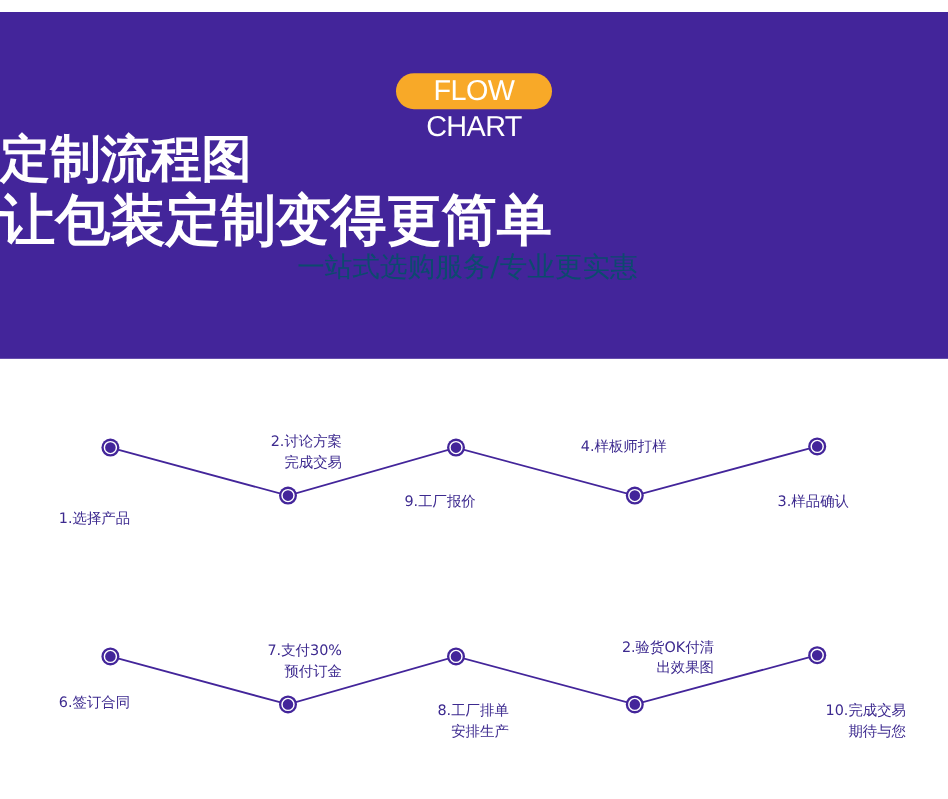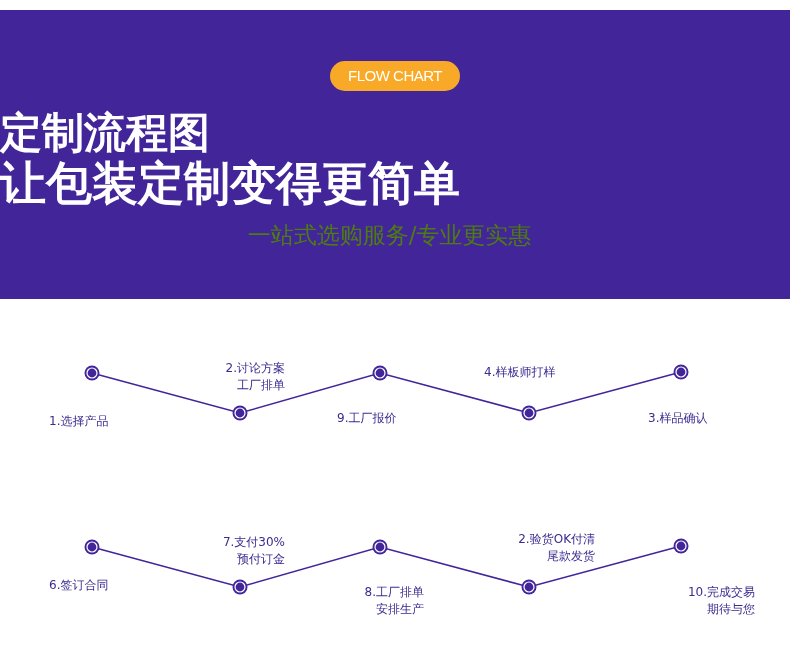--- a/index.html
+++ b/index.html
@@ -1,25 +1,25 @@
 <!DOCTYPE html>
 <html><head>
 <meta charset="utf-8">
 <style>
   html, body { margin: 0; padding: 0; background: #ffffff; }
   body { width: 790px; height: 666px; position: relative; overflow: hidden;
          font-family: "DejaVu Sans", "Liberation Sans", sans-serif; }
   .banner { position: absolute; left: 0; top: 10px; width: 790px; height: 289px; background: #43259a; }
   .badge { position: absolute; left: 330px; top: 61px; width: 130px; height: 30px; border-radius: 15px;
            background: #f8a928; color: #ffffff; font-family: "Liberation Sans", sans-serif;
-           font-size: 15px; line-height: 30px; text-align: center; letter-spacing: -0.5px; }
+           font-size: 24px; line-height: 30px; text-align: center; letter-spacing: -0.5px; }
   .title { position: absolute; left: 0; width: 733px; text-align: left; color: #ffffff; font-weight: bold; }
   .title1 { top: 108px; font-size: 42px; line-height: 50px; }
   .title2 { top: 158px; font-size: 46px; line-height: 50px; }
-  .subtitle { position: absolute; left: 0; top: 220px; width: 779px; text-align: center; color: #4d7c0f;
+  .subtitle { position: absolute; left: 0; top: 208px; width: 779px; text-align: center; color: #0c4a6e;
               font-size: 23px; line-height: 30px; }
   svg.flow { position: absolute; left: 0; top: 0; }
   .label { position: absolute; color: #3d2a8f; font-size: 12px; line-height: 17px; white-space: nowrap; }
   .label.right { text-align: right; }
   .label.left { text-align: left; }
 </style>
 </head>
 <body>
 
 <div class="banner">
@@ -71,26 +71,26 @@
         <circle cx="529" cy="587" r="7.5" fill="#43259a"></circle>
         <circle cx="529" cy="587" r="5" fill="none" stroke="#ffffff" stroke-width="1.2"></circle>
       </g>
     <g>
         <circle cx="681" cy="546" r="7.5" fill="#43259a"></circle>
         <circle cx="681" cy="546" r="5" fill="none" stroke="#ffffff" stroke-width="1.2"></circle>
       </g>
   </g>
 </svg>
 
-<div class="label left" style="left:49px; top:413px;">
+<div class="label left" style="left:49px; top:424px;">
   <div>1.选择产品</div>
 </div>
 <div class="label right" style="right:505px; top:360px;">
   <div>2.讨论方案</div>
-  <div>工厂排单</div>
+  <div>完成交易</div>
 </div>
 <div class="label left" style="left:337px; top:410px;">
   <div>9.工厂报价</div>
 </div>
 <div class="label left" style="left:484px; top:364px;">
   <div>4.样板师打样</div>
 </div>
 <div class="label left" style="left:648px; top:410px;">
   <div>3.样品确认</div>
 </div>
@@ -101,18 +101,18 @@
 <div class="label right" style="right:505px; top:534px;">
   <div>7.支付30%</div>
   <div>预付订金</div>
 </div>
 <div class="label right" style="right:366px; top:584px;">
   <div>8.工厂排单</div>
   <div>安排生产</div>
 </div>
 <div class="label right" style="right:195px; top:531px;">
   <div>2.验货OK付清</div>
-  <div>尾款发货</div>
+  <div>出效果图</div>
 </div>
 <div class="label right" style="right:35px; top:584px;">
   <div>10.完成交易</div>
   <div>期待与您</div>
 </div>
 
 </body></html>

